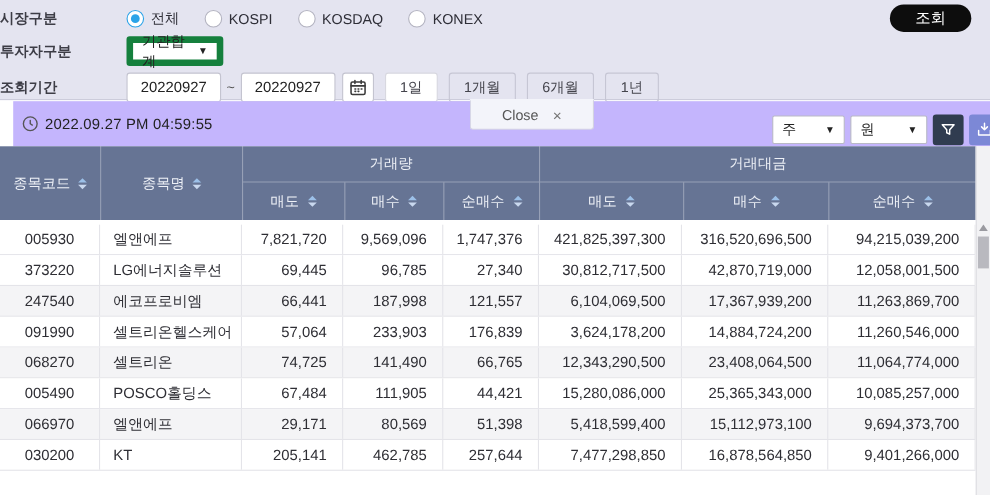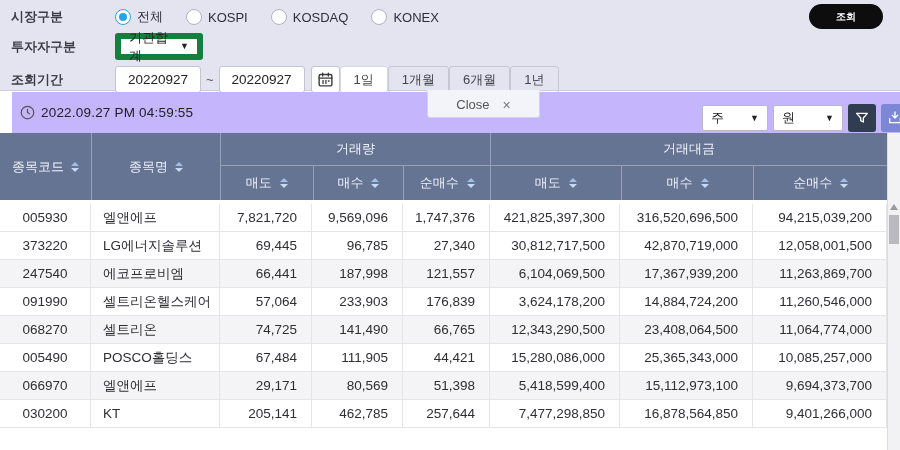--- a/index.html
+++ b/index.html
@@ -5,35 +5,35 @@
   * { margin:0; padding:0; box-sizing:border-box; }
   html,body { width:900px; height:450px; overflow:hidden; }
   body { position:relative; font-family:"Liberation Sans",sans-serif; background:#fff; font-size:13px; color:#333; }
 
   
   .filter-panel { position:absolute; top:0; left:0; width:900px; height:91px; background:#e4e4f0; border-bottom:1px solid #ccccdb; }
   .frow { display:flex; align-items:center; }
   .frow1 { margin-top:8px; }
   .frow2 { margin-top:7px; }
   .frow3 { margin-top:6px; }
-  .flabel { width:115px; padding-left:11px; font-weight:700; color:#3d3d46; font-size:13px; }
+  .flabel { width:115px; font-weight:700; color:#3d3d46; font-size:13px; }
   .radio-opt { display:flex; align-items:center; margin-right:23px; cursor:pointer; }
   .rb { width:16px; height:16px; border-radius:50%; background:#fff; border:1px solid #b3b3c0; position:relative; display:inline-block; }
   .radio-opt.on .rb { border-color:#2ba3e8; }
   .radio-opt.on .rb::after { content:""; position:absolute; inset:3px; border-radius:50%; background:#2ba3e8; }
   .radio-opt span.rlabel { margin-left:6px; color:#2f2f38; }
   .selbox { width:88px; height:27px; background:#fff; border:6px solid #15803d; border-radius:3px; display:flex; align-items:center; justify-content:space-between; padding:0 8px; cursor:pointer; color:#222; }
   .caret { font-size:9px; color:#222; line-height:1; }
   .date-input { width:86px; height:27px; background:#fff; border:1px solid #c4c4d0; border-radius:3px; text-align:center; font-size:13.5px; color:#222; font-family:inherit; }
   .tilde { margin:0 5px; color:#555; }
   .cal-btn { width:29px; height:27px; margin-left:6px; background:#fff; border:1px solid #c4c4d0; border-radius:3px; display:flex; align-items:center; justify-content:center; cursor:pointer; }
-  .qbtn { height:27px; padding:0 13px; margin-left:0; background:transparent; border:1px solid #c6c6d4; border-radius:3px; color:#44444c; font-size:13px; font-family:inherit; cursor:pointer; }
+  .qbtn { height:27px; padding:0 13px; margin-left:10px; background:transparent; border:1px solid #c6c6d4; border-radius:3px; color:#44444c; font-size:13px; font-family:inherit; cursor:pointer; }
   .qbtn.active { background:#fff; border-color:#d8d8e0; }
   .qbtn:first-of-type { margin-left:13px; }
-  .search-btn { position:absolute; top:4px; right:17px; width:74px; height:25px; border:none; border-radius:13px; background:#0d0d0d; color:#fff; font-size:10px; font-family:inherit; cursor:pointer;font-weight:bold; }
+  .search-btn { position:absolute; top:4px; right:17px; width:74px; height:25px; border:none; border-radius:13px; background:#0d0d0d; color:#fff; font-size:14px; font-family:inherit; cursor:pointer; }
 
   
   .toolbar { position:absolute; top:92px; left:12px; width:900px; height:41px; background:#c4b5fd; display:flex; align-items:center; padding:0 3px 0 8px; }
   .clock { margin-right:6px; display:flex; }
   .timestamp { color:#222; font-size:13.5px; letter-spacing:.2px; }
   .tab { position:absolute; left:415px; top:-2px; width:113px; height:28px; background:#f3f4fa; border:1px solid #d3d3e2; border-top:2px solid #f3f4fa; border-radius:0 0 3px 3px; display:flex; align-items:center; justify-content:center; color:#555; cursor:pointer; }
   .tab .x { margin-left:13px; color:#777; font-size:14px; cursor:pointer; }
   .tool-right { margin-left:auto; display:flex; align-items:center; gap:5px; margin-top:11px; }
   .unit-sel { height:26px; background:#fff; border:1px solid #b9b9c6; border-radius:2px; display:flex; align-items:center; justify-content:space-between; padding:0 8px; cursor:pointer; color:#222; }
   .unit-sel.w1 { width:66px; }

